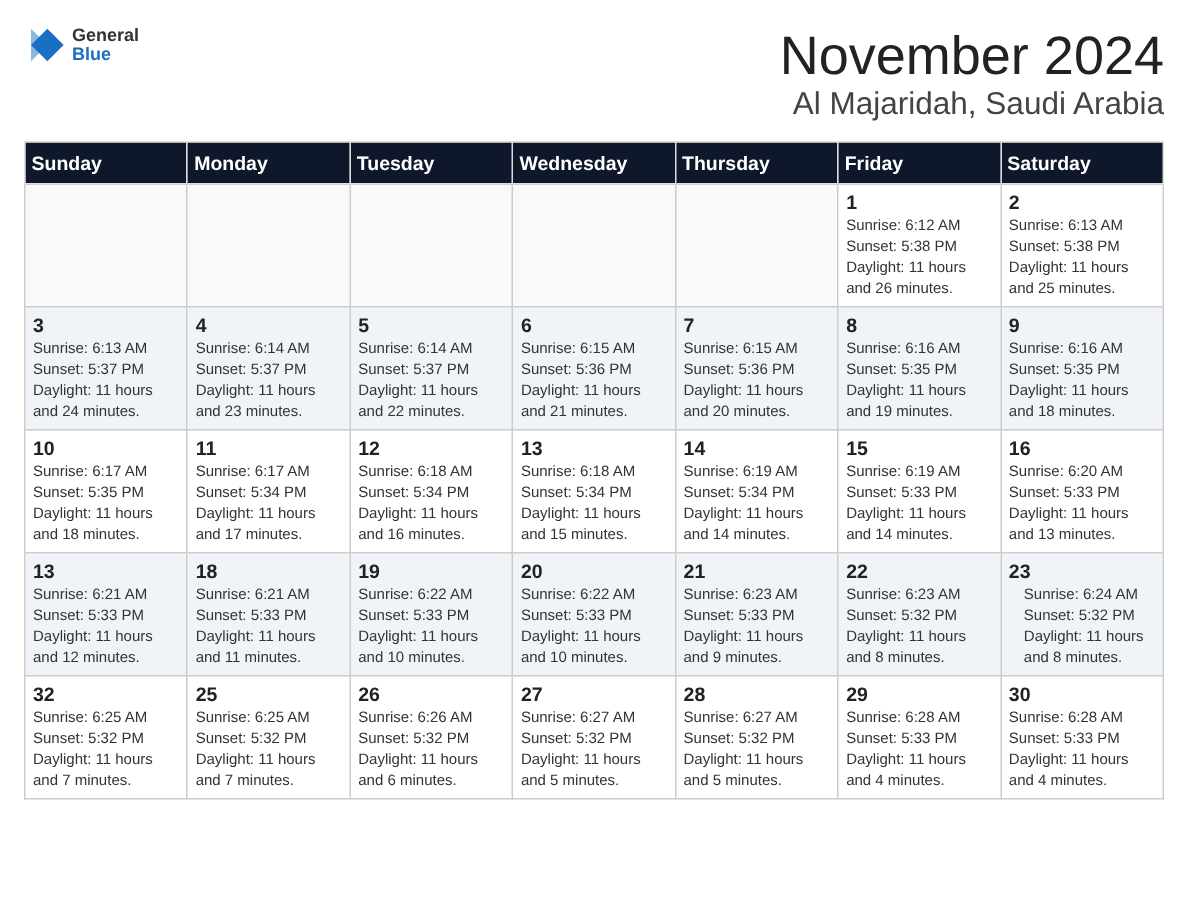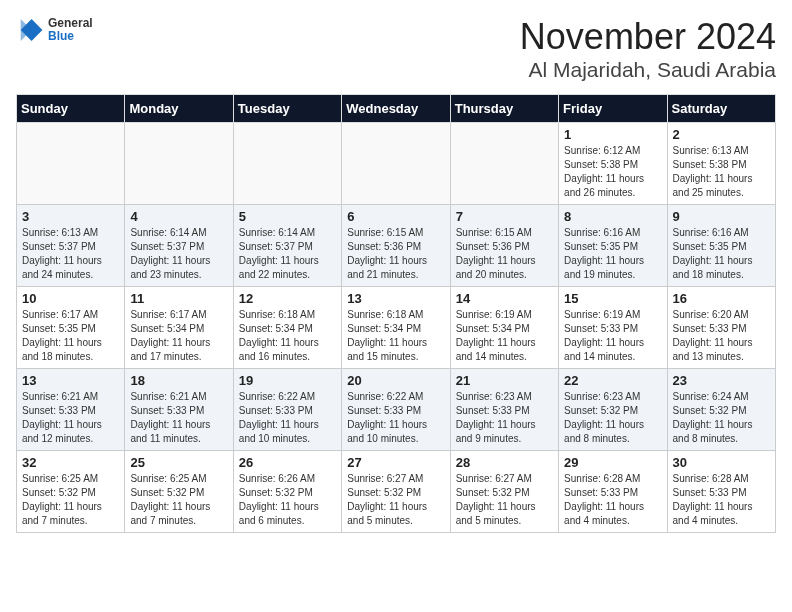--- a/index.html
+++ b/index.html
@@ -257,21 +257,21 @@
 Daylight: 11 hours and 9 minutes.</div>
         </td>
         <td>
           <div class="day-number">22</div>
           <div class="day-info" style="white-space: pre-line;">Sunrise: 6:23 AM
 Sunset: 5:32 PM
 Daylight: 11 hours and 8 minutes.</div>
         </td>
         <td>
           <div class="day-number">23</div>
-          <div class="day-info" style="white-space: pre-line;">Sunrise: 6:24 AM
+          <div class="day-info" style="white-space: pre-line; margin-left: 10px;">Sunrise: 6:24 AM
 Sunset: 5:32 PM
 Daylight: 11 hours and 8 minutes.</div>
         </td>
       </tr>
       <tr>
         <td>
           <div class="day-number">32</div>
           <div class="day-info" style="white-space: pre-line;">Sunrise: 6:25 AM
 Sunset: 5:32 PM
 Daylight: 11 hours and 7 minutes.</div>

